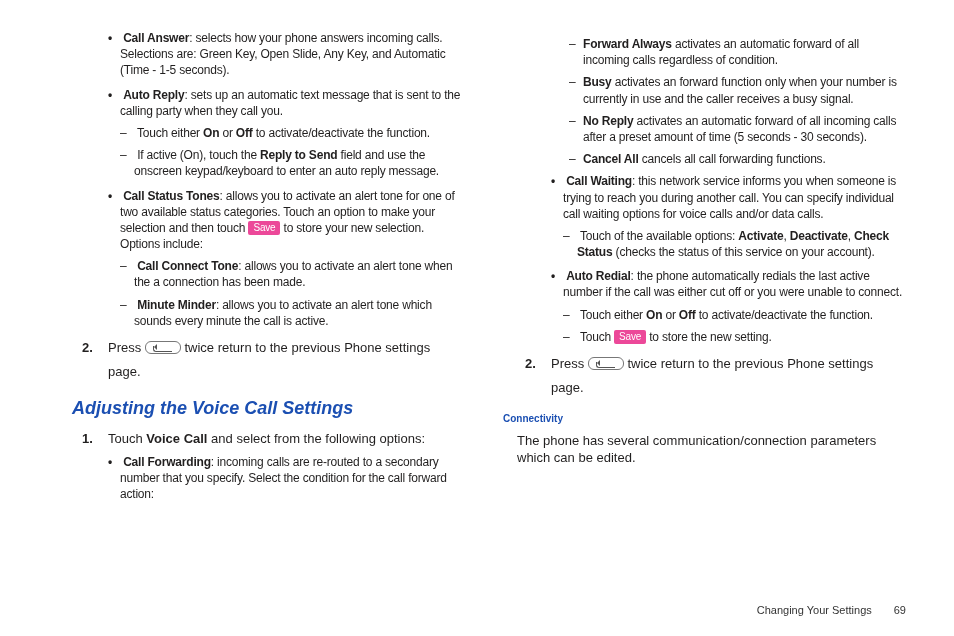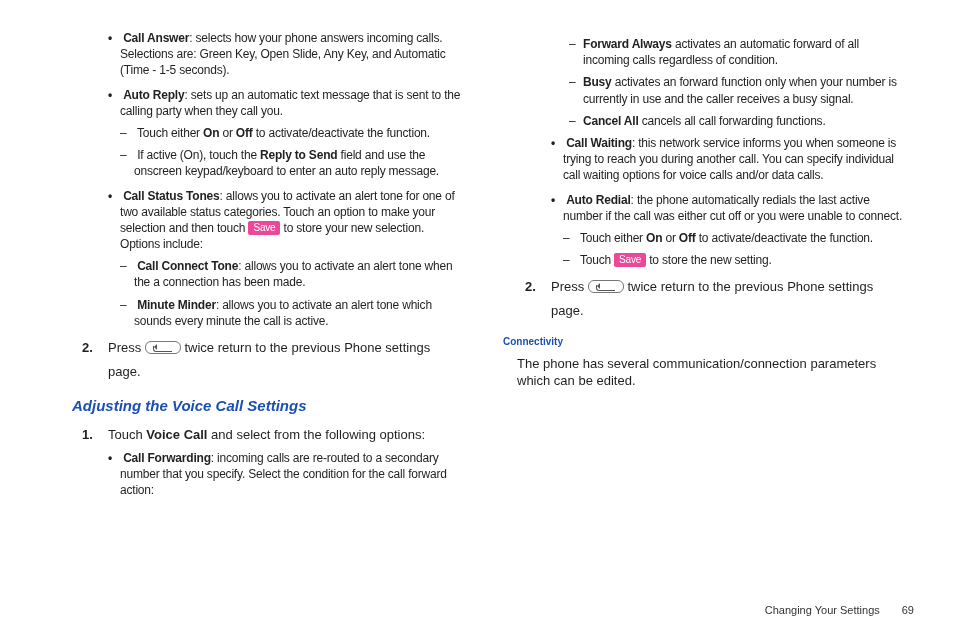--- a/index.html
+++ b/index.html
@@ -42,21 +42,21 @@
     display: flex;
     margin: 10px 0 6px 22px;
     font-size: 13px;
   }
   .step-num { font-weight: 700; width: 26px; flex: 0 0 26px; }
   .step-body { flex: 1; }
   .h-sub {
     color: #1b4fb2;
     font-weight: 700;
     font-style: italic;
-    font-size: 15px;
+    font-size: 18px;
     margin: 16px 0 10px 12px;
   }
   .h-sec {
     color: #1b4fb2;
     font-weight: 700;
     font-size: 10px;
     margin: 16px 0 6px 0;
   }
   .body-para {
     font-size: 13px;
@@ -95,21 +95,21 @@
     position: absolute;
     left: 5px; top: 2px;
     border: 3px solid transparent;
     border-right-color: #555;
     width: 0; height: 0;
   }
   b { font-weight: 700; }
   .footer {
     position: absolute;
     bottom: 18px;
-    right: 40px;
+    right: 48px;
     font-size: 11px;
     color: #333;
     display: flex;
     gap: 22px;
   }
   .step-follow { margin: 2px 0 8px 48px; font-size: 13px; }
 </style>
 </head>
 <body>
 
@@ -173,26 +173,32 @@
       <li>
         <b>Call Forwarding</b><span>: incoming calls are re-routed to a secondary number that you specify. Select the condition for the call forward action:</span>
       </li>
     </ul>
   </div>
 
   <div class="col">
     <ul class="dashes lvl1 condensed">
       <li><b>Forward Always</b><span> activates an automatic forward of all incoming calls regardless of condition.</span></li>
       <li><b>Busy</b><span> activates an forward function only when your number is currently in use and the caller receives a busy signal.</span></li>
+      <li><b>No Reply</b><span> activates an automatic forward of all incoming calls after a preset amount of time (5 seconds - 30 seconds).</span></li>
       <li><b>Cancel All</b><span> cancels all call forwarding functions.</span></li>
     </ul>
 
     <ul class="bullets lvl0 condensed">
       <li>
         <b>Call Waiting</b><span>: this network service informs you when someone is trying to reach you during another call. You can specify individual call waiting options for voice calls and/or data calls.</span>
+        <ul class="dashes">
+          <li>
+            <span>Touch of the available options: </span><b>Activate</b><span>, </span><b>Deactivate</b><span>, </span><b>Check Status</b><span> (checks the status of this service on your account).</span>
+          </li>
+        </ul>
       </li>
       <li>
         <b>Auto Redial</b><span>: the phone automatically redials the last active number if the call was either cut off or you were unable to connect.</span>
         <ul class="dashes">
           <li>
             <span>Touch either </span><b>On</b><span> or </span><b>Off</b><span> to activate/deactivate the function.</span>
           </li>
           <li>
             <span>Touch </span>
             <span class="save-btn">Save</span>

